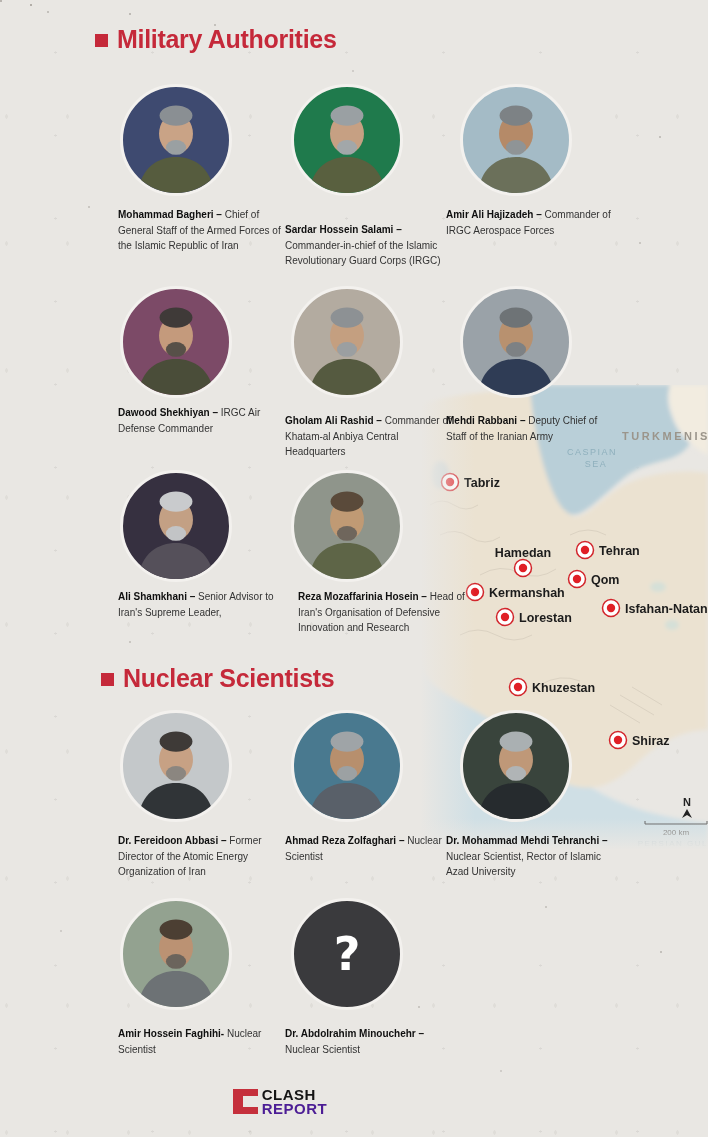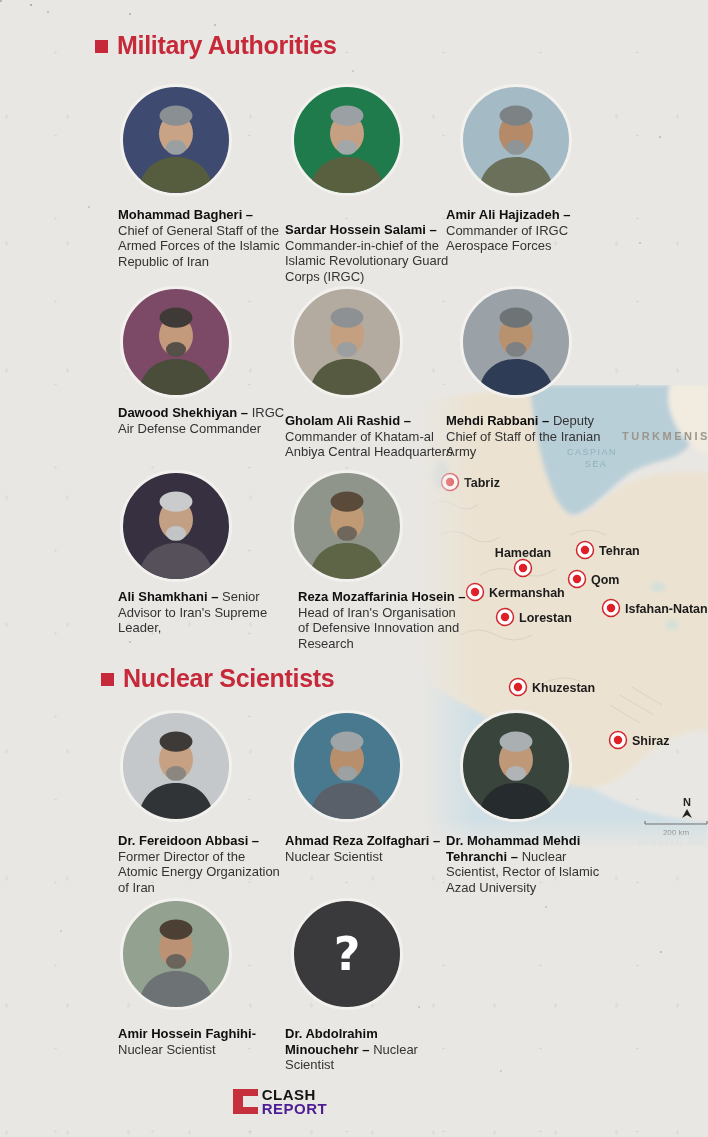--- a/index.html
+++ b/index.html
@@ -45,21 +45,21 @@
   .c5{--bg:#b3aba0;--skin:#c49f80;--hair:#8d9194;--torso:#555a40;--beard:#9b9fa1;}
   .c6{--bg:#9aa2a8;--skin:#b8916f;--hair:#6e7376;--torso:#2f3c55;--beard:#7d8184;}
   .c7{--bg:#363040;--skin:#c3a084;--hair:#c9cbcd;--torso:#55505a;--beard:#c2c4c6;}
   .c8{--bg:#8f958b;--skin:#c09a74;--hair:#5a4a3a;--torso:#5e6547;--beard:#6f665c;}
   .c9{--bg:#c4c8ca;--skin:#c7a184;--hair:#3e3a37;--torso:#303437;--beard:#8b8residue;}
   .c9{--bg:#c4c8ca;--skin:#c7a184;--hair:#3e3a37;--torso:#303437;--beard:#8b8680;}
   .c10{--bg:#49798f;--skin:#b78f6d;--hair:#9fa4a7;--torso:#596069;--beard:#9ca1a3;}
   .c11{--bg:#39443c;--skin:#bf9878;--hair:#aab0b2;--torso:#262b2e;--beard:#b0b4b6;}
   .c12{--bg:#93a290;--skin:#bb9273;--hair:#4c3f33;--torso:#6d7275;--beard:#6b645c;}
   .c13{--bg:#3a3a3d;}
-  .pcard{position:absolute;width:168px;z-index:2;font-size:13px;line-height:15.5px;color:#333333;}
+  .pcard{position:absolute;width:168px;z-index:2;font-size:10px;line-height:15.5px;color:#333333;}
   .pcard strong{color:#0f0f0f;}
   .mapwrap{position:absolute;left:420px;top:385px;width:288px;height:465px;z-index:1;}
   .mapwrap svg{display:block;}
   .fade-l{position:absolute;left:0;top:0;width:55px;height:100%;
     background:linear-gradient(to right,rgba(233,231,227,1),rgba(233,231,227,0));}
   .fade-b{position:absolute;left:0;bottom:0;width:100%;height:32px;
     background:linear-gradient(to top,rgba(233,231,227,1),rgba(233,231,227,0));}
   .citylbl{font-size:12.5px;font-weight:bold;fill:#1c1c1c;}
   .sealbl{font-size:9px;fill:#8fb0bd;letter-spacing:1.5px;}
   .country{font-size:11px;font-weight:bold;fill:#9b958b;letter-spacing:2.5px;}
@@ -162,21 +162,21 @@
 
     <text class="compass" x="267" y="421" text-anchor="middle">N</text>
     <path d="M267,424 L262,433 L267,430 L272,433 Z" fill="#222222"></path>
     <path d="M225,436 v3 h62 v-3" stroke="#555555" stroke-width="1" fill="none"></path>
     <text class="maptxt" x="256" y="450" text-anchor="middle">200 km</text>
   </svg>
   <div class="fade-l"></div>
   <div class="fade-b"></div>
 </div>
 
-<div class="hdr" style="left:95px;top:31px;">
+<div class="hdr" style="left:95px;top:25px;">
   <span class="sq"></span>
   <span class="ht">Military Authorities</span>
 </div>
 <div class="hdr" style="left:101px;top:664px;">
   <span class="sq"></span>
   <span class="ht">Nuclear Scientists</span>
 </div>
 
 <div class="portrait c1" style="left:120px;top:84px;">
   <svg viewBox="0 0 100 100" preserveAspectRatio="xMidYMid slice">

